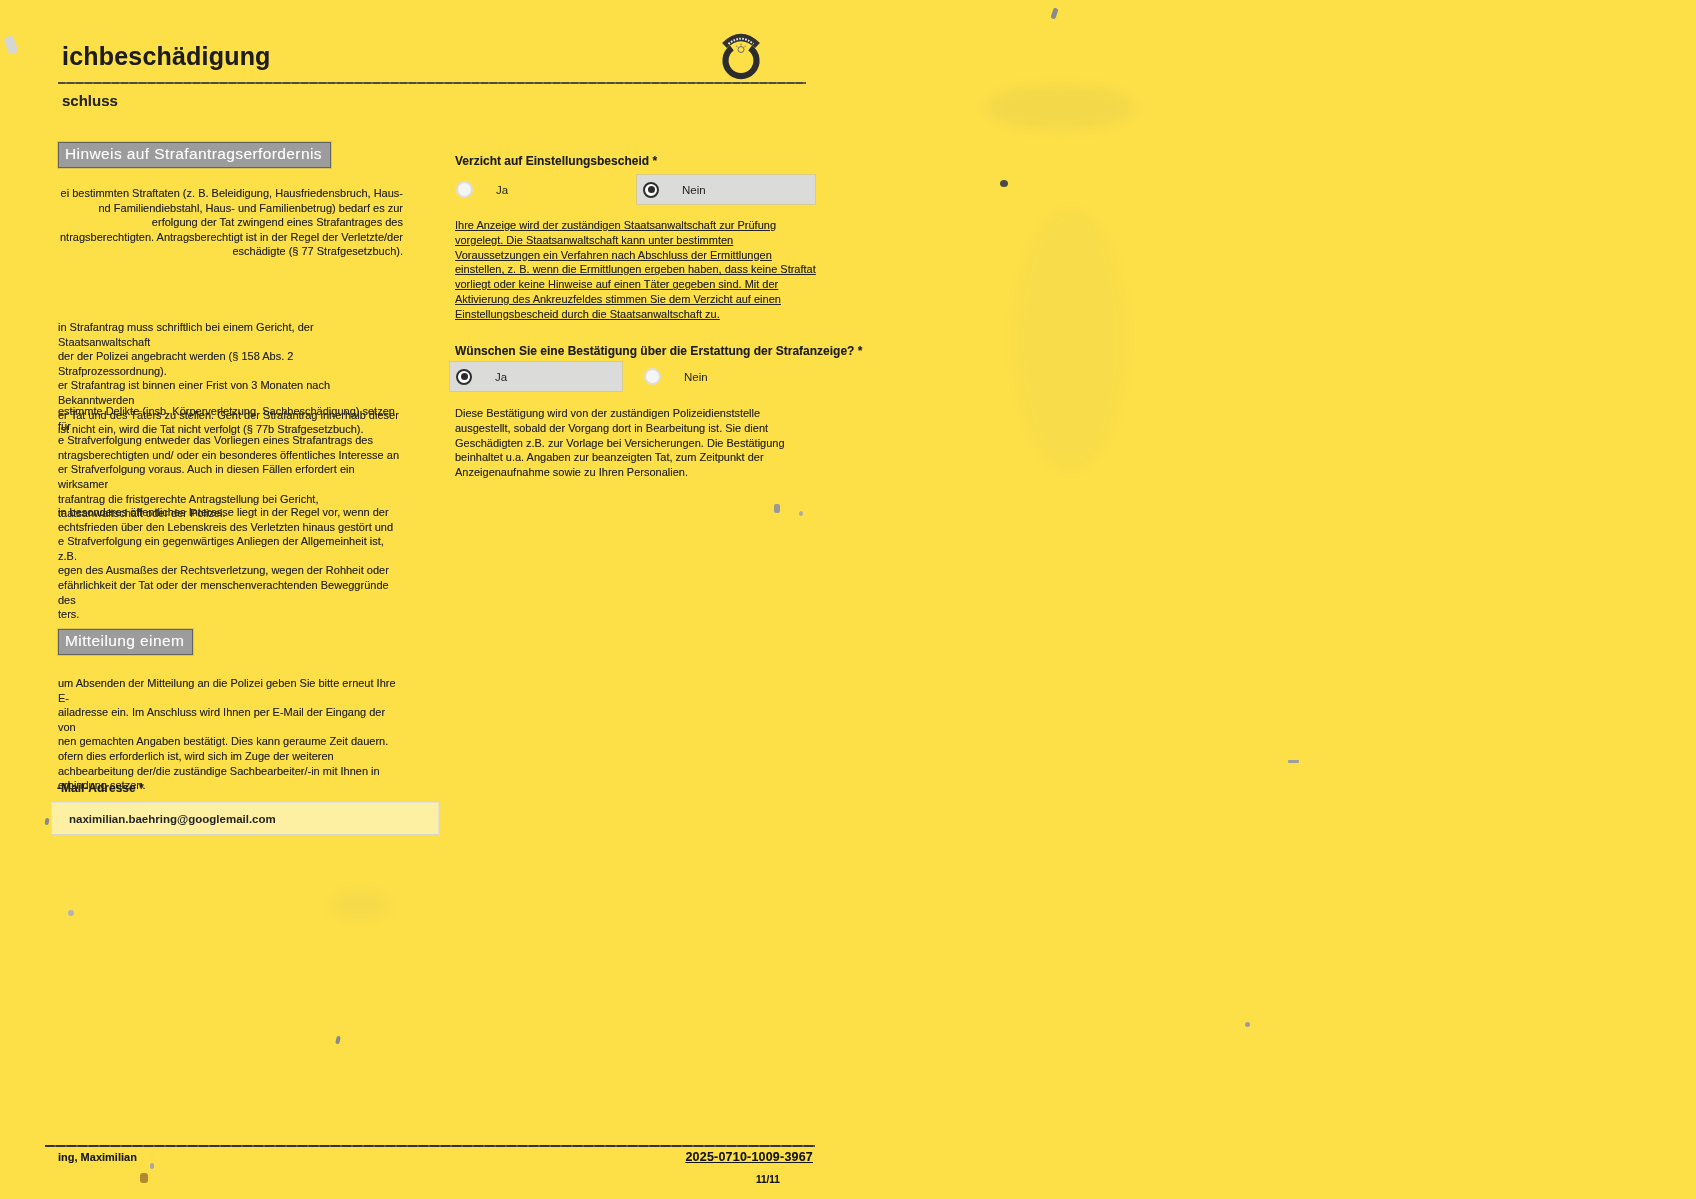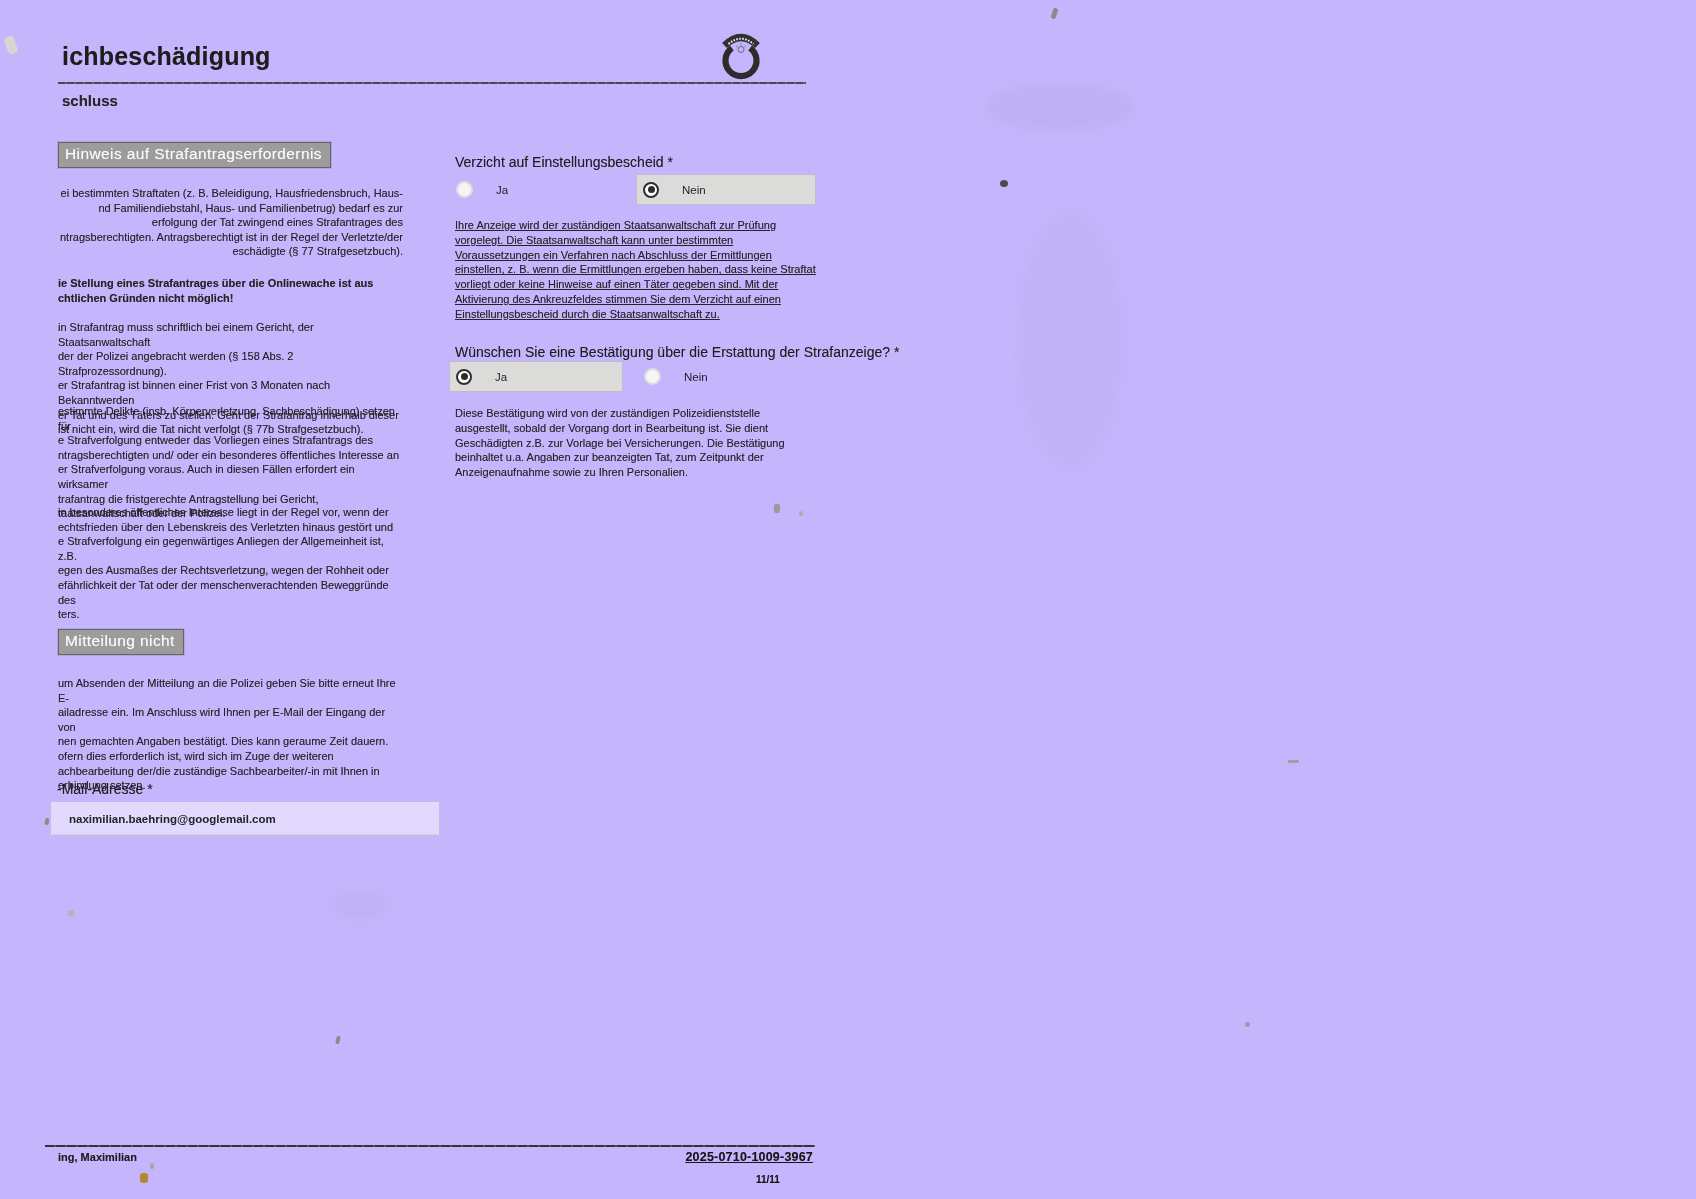--- a/index.html
+++ b/index.html
@@ -1,18 +1,18 @@
 <!DOCTYPE html>
 <html><head>
 <meta charset="utf-8">
 <style>
   html,body{margin:0;padding:0;}
   .canvas{
     position:relative;width:1696px;height:1199px;overflow:hidden;
-    background:#c4b5fd;
+    background:#fde047;
     font-family:"Liberation Sans", sans-serif;
     color:#242424;
   }
   .abs{position:absolute;}
   .scan-text{text-shadow:0 0 .5px rgba(50,50,50,.45);}
   
   .doc-title{font-size:25px;font-weight:bold;color:#1d1d1d;letter-spacing:.2px;}
   .head-rule{height:2px;background:repeating-linear-gradient(90deg,#3c3c3c 0 7px,#5a5a5a 7px 9px);opacity:.9;}
   .doc-subtitle{font-size:15px;color:#262626;font-weight:bold;}
   
@@ -21,21 +21,21 @@
     border:1px solid #636363;padding:2px 8px 4px 6px;
     font-size:15.5px;letter-spacing:.4px;
     box-shadow:0 0 0 1px rgba(120,120,120,.25);
     text-shadow:0 0 1px rgba(255,255,255,.4);
   }
   
   .lines{white-space:pre-line;font-size:11px;line-height:14.6px;color:#242424;}
   .rcol .lines{line-height:14.8px;width:365px;}
   .b{font-weight:bold;}
   
-  .q-label{font-size:14px;font-weight:normal;color:#1e1e1e;}
+  .q-label{font-size:12px;font-weight:bold;color:#1e1e1e;}
   .radio-opt{position:absolute;height:29px;display:flex;align-items:center;}
   .sel-bg{background:#dbdbda;box-shadow:0 0 0 1px rgba(190,190,188,.6);}
   .rb{width:13px;height:13px;border-radius:50%;display:inline-block;flex:0 0 auto;margin-left:6px;}
   .rb.checked{width:12px;height:12px;border:2.5px solid #2e2e2e;background:#fff;position:relative;}
   .rb.checked::after{content:"";position:absolute;inset:2.5px;background:#2b2b2b;border-radius:50%;}
   .rb.unchecked{border:2px solid #dedddb;background:#f5f5f3;}
   .rb-label{font-size:11.5px;font-weight:normal;color:#1e1e1e;margin-left:23px;}
   .email-box{border:1px solid #e3e0d9;border-bottom-color:#d8d5cd;background:rgba(255,255,255,.5);
     display:flex;align-items:center;padding-left:17px;font-size:11.5px;font-weight:600;color:#242424;}
   
@@ -70,41 +70,39 @@
     </svg>
   </div>
 
   <div class="abs sec-head" style="left:58px;top:142px;">Hinweis auf Strafantragserfordernis</div>
 
   <div class="abs lines scan-text" style="left:58px;top:186px;width:345px;text-align:right;">ei bestimmten Straftaten (z. B. Beleidigung, Hausfriedensbruch, Haus-
 nd Familiendiebstahl, Haus- und Familienbetrug) bedarf es zur
 erfolgung der Tat zwingend eines Strafantrages des
 ntragsberechtigten. Antragsberechtigt ist in der Regel der Verletzte/der
 eschädigte (§ 77 Strafgesetzbuch).</div>
-  <div class="abs lines scan-text b" style="left:58px;top:276px;width:345px;">ie Stellung eines Strafantrages über die Onlinewache ist aus
-chtlichen Gründen nicht möglich!</div>
   <div class="abs lines scan-text" style="left:58px;top:320px;width:345px;">in Strafantrag muss schriftlich bei einem Gericht, der Staatsanwaltschaft
 der der Polizei angebracht werden (§ 158 Abs. 2 Strafprozessordnung).
 er Strafantrag ist binnen einer Frist von 3 Monaten nach Bekanntwerden
 er Tat und des Täters zu stellen. Geht der Strafantrag innerhalb dieser
 ist nicht ein, wird die Tat nicht verfolgt (§ 77b Strafgesetzbuch).</div>
   <div class="abs lines scan-text" style="left:58px;top:404px;width:345px;">estimmte Delikte (insb. Körperverletzung, Sachbeschädigung) setzen für
 e Strafverfolgung entweder das Vorliegen eines Strafantrags des
 ntragsberechtigten und/ oder ein besonderes öffentliches Interesse an
 er Strafverfolgung voraus. Auch in diesen Fällen erfordert ein wirksamer
 trafantrag die fristgerechte Antragstellung bei Gericht,
 taatsanwaltschaft oder der Polizei.</div>
   <div class="abs lines scan-text" style="left:58px;top:505px;width:345px;">in besonderes öffentliches Interesse liegt in der Regel vor, wenn der
 echtsfrieden über den Lebenskreis des Verletzten hinaus gestört und
 e Strafverfolgung ein gegenwärtiges Anliegen der Allgemeinheit ist, z.B.
 egen des Ausmaßes der Rechtsverletzung, wegen der Rohheit oder
 efährlichkeit der Tat oder der menschenverachtenden Beweggründe des
 ters.</div>
 
-  <div class="abs sec-head" style="left:58px;top:629px;">Mitteilung nicht</div>
+  <div class="abs sec-head" style="left:58px;top:629px;">Mitteilung einem</div>
   <div class="abs lines scan-text" style="left:58px;top:676px;width:345px;">um Absenden der Mitteilung an die Polizei geben Sie bitte erneut Ihre E-
 ailadresse ein. Im Anschluss wird Ihnen per E-Mail der Eingang der von
 nen gemachten Angaben bestätigt. Dies kann geraume Zeit dauern.
 ofern dies erforderlich ist, wird sich im Zuge der weiteren
 achbearbeitung der/die zuständige Sachbearbeiter/-in mit Ihnen in
 erbindung setzen.</div>
 
   <div class="abs q-label scan-text" style="left:57px;top:781px;">-Mail-Adresse *</div>
   <div class="abs email-box" style="left:51px;top:802px;width:369px;height:31px;">
     <span>naximilian.baehring@googlemail.com</span>

